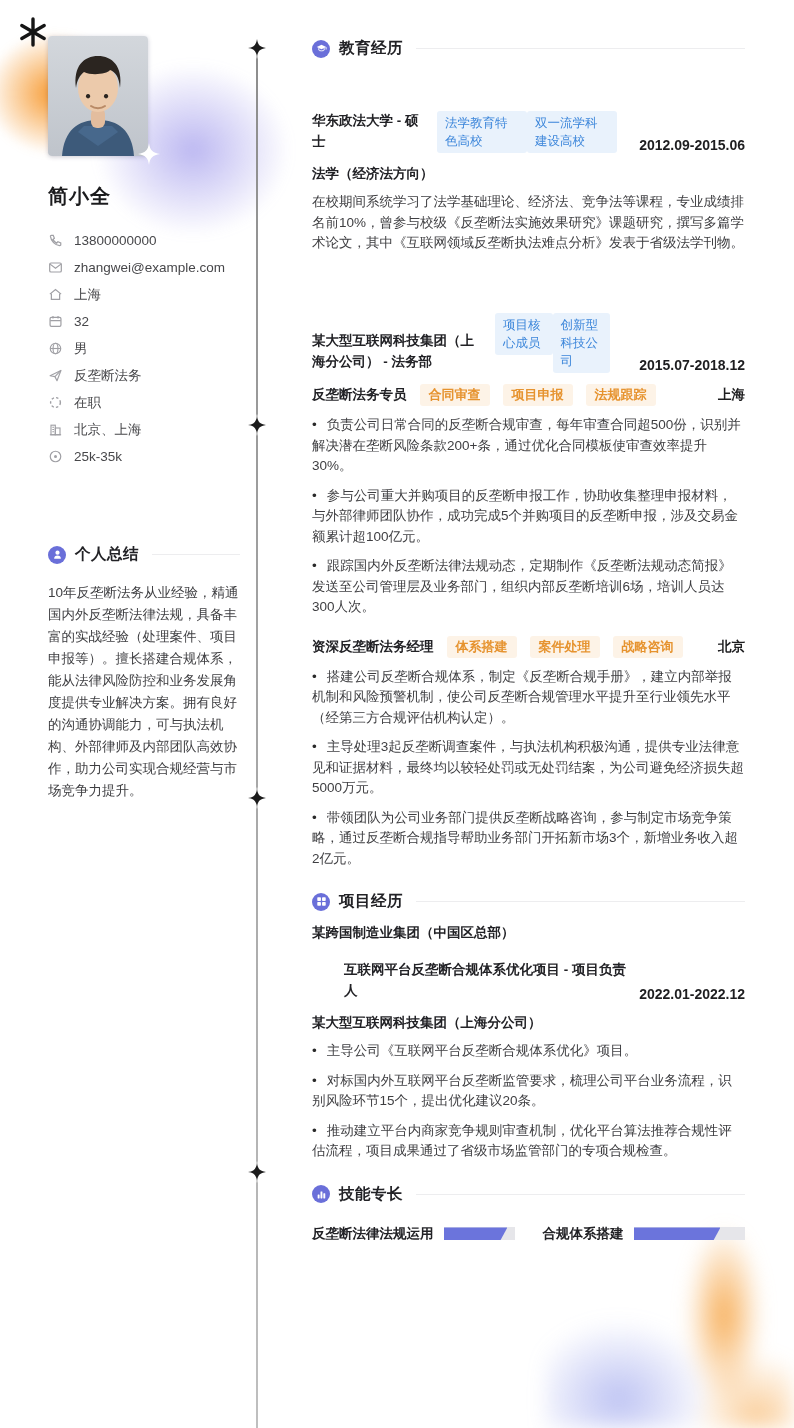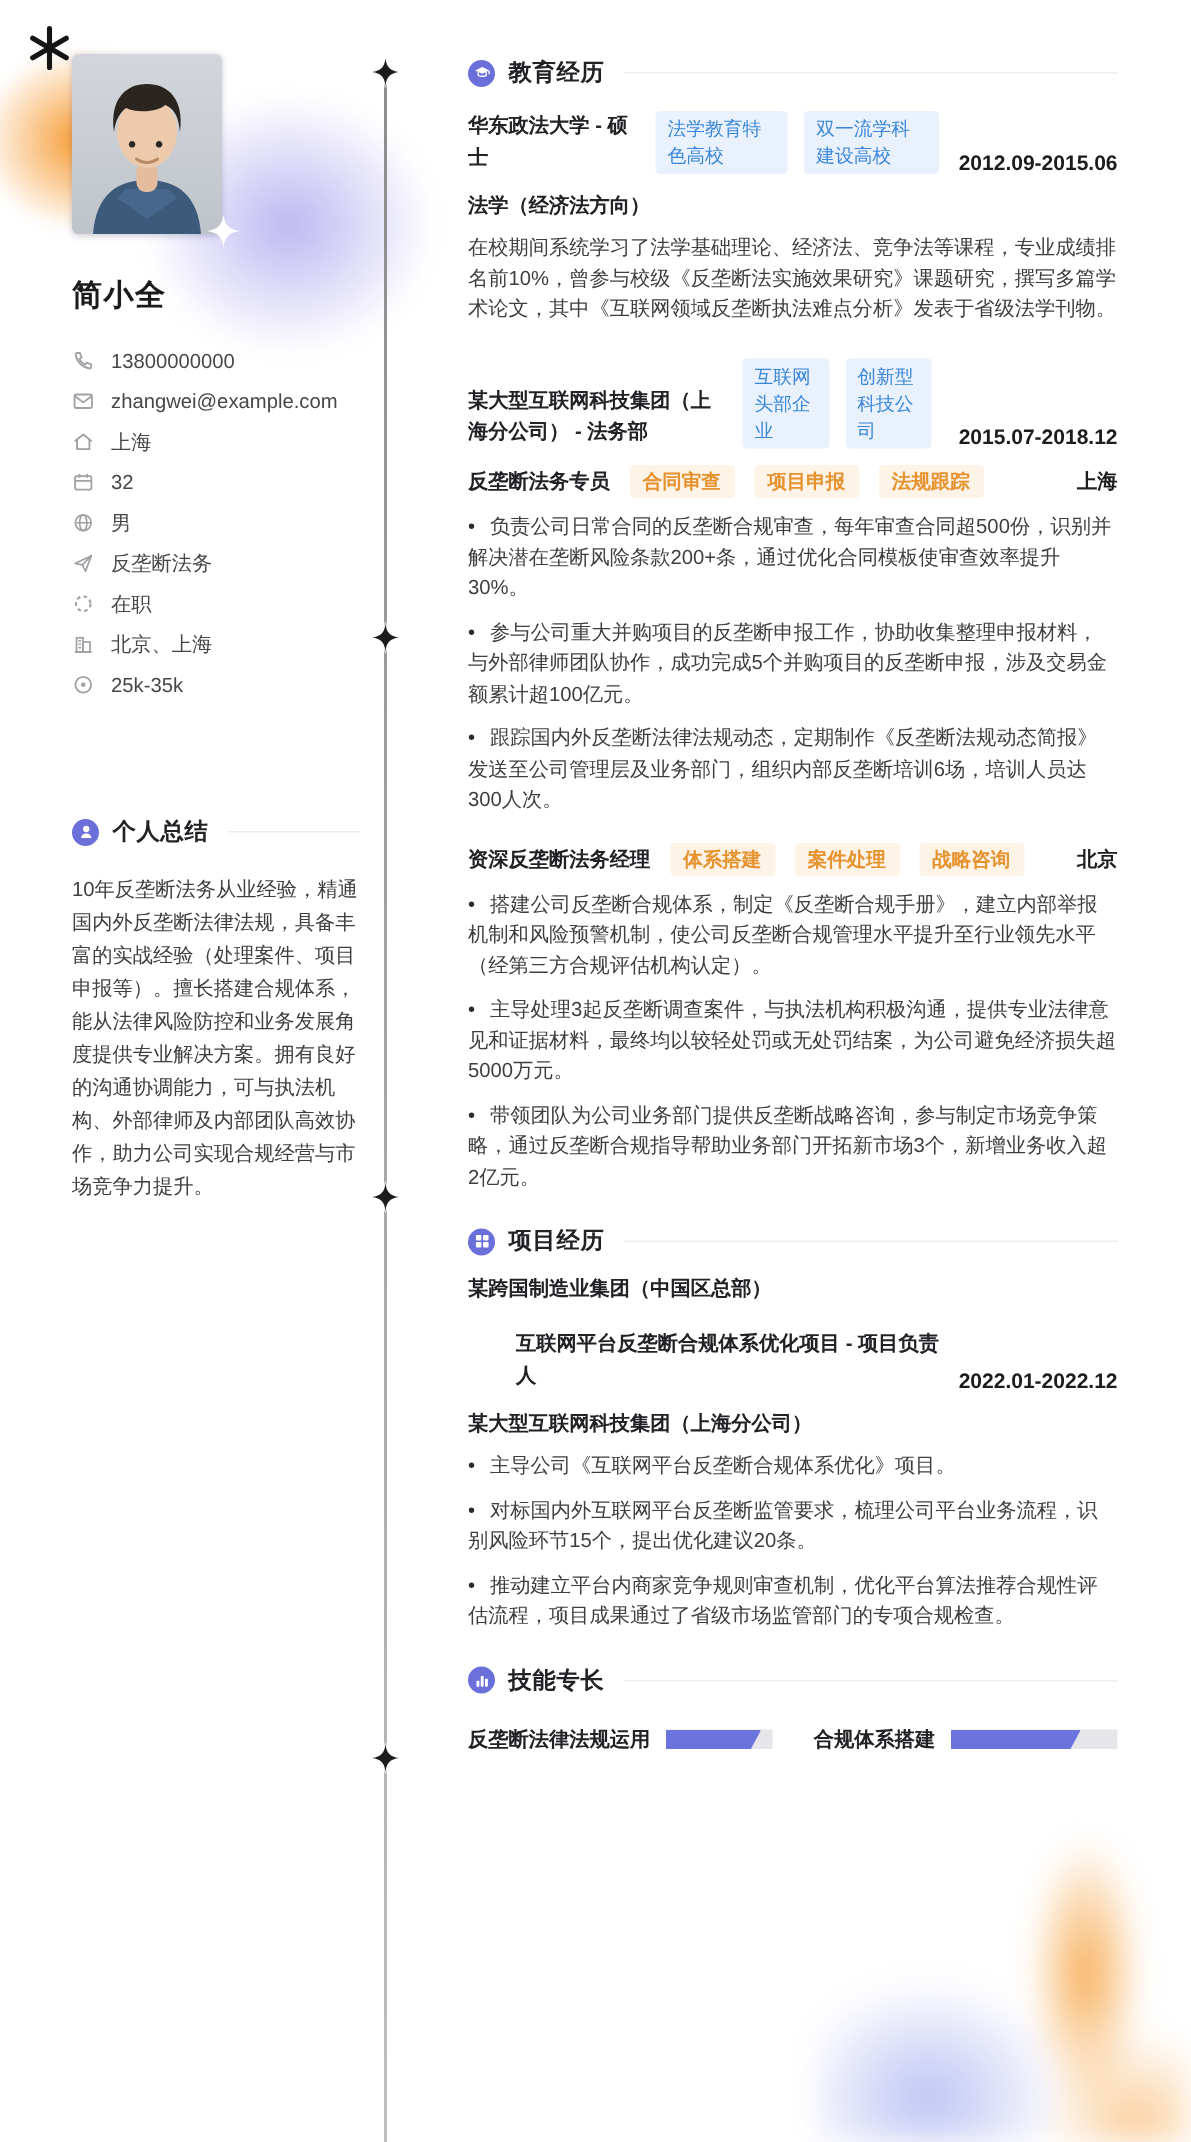--- a/index.html
+++ b/index.html
@@ -51,21 +51,21 @@
   .sec-title { font-size:15.5px; font-weight:bold; color:#222226; letter-spacing:.5px; }
   .sec-line { flex:1; height:1px; background:#ededef; margin-left:4px; }
   .summary-text { margin-top:17px; font-size:13.5px; line-height:1.63; color:#3e3e41; }
   
   .main { position:absolute; left:312px; top:38px; width:433px; z-index:3; }
   .sec { margin-bottom:22px; }
   .entry-head { display:flex; align-items:flex-end; gap:13px; margin-top:15px; }
   .entry-org { font-weight:bold; font-size:13.5px; line-height:1.55; color:#222226; }
   .edu-org { flex:0 0 112px; }
   .job-org { flex:0 0 170px; }
-  .tags { display:flex; gap:11px; align-items:flex-start; }
+  .tags { display:flex; gap:0; align-items:flex-start;margin-top:37px; }
   .tag-blue { background:#e9f2fc; color:#3c86da; font-size:12.5px; line-height:1.45;
     padding:3px 8px; border-radius:3px; max-width:7.2em; }
   .job .tag-blue { max-width:4.6em; }
   .entry-date { margin-left:auto; white-space:nowrap; font-weight:bold; font-size:14px;
     color:#1d1d1f; padding-top:1px; }
   .role-row { display:flex; align-items:center; gap:13px; margin-top:11px; }
   .role { font-weight:bold; font-size:13.5px; color:#222226; white-space:nowrap; }
   .tag-orange { background:#fdf3e7; color:#e6932f; font-size:13px; font-weight:bold;
     padding:2px 9px; border-radius:3px; white-space:nowrap; }
   .loc { margin-left:auto; font-weight:bold; font-size:13.5px; color:#1d1d1f; }
@@ -265,21 +265,21 @@
     <div class="subhead">法学（经济法方向）</div>
     <p class="plain">在校期间系统学习了法学基础理论、经济法、竞争法等课程，专业成绩排名前10%，曾参与校级《反垄断法实施效果研究》课题研究，撰写多篇学术论文，其中《互联网领域反垄断执法难点分析》发表于省级法学刊物。</p>
   </section>
 
   <section class="sec">
 
     <div class="job">
       <div class="entry-head">
         <div class="entry-org job-org">某大型互联网科技集团（上海分公司） - 法务部</div>
         <div class="tags">
-          <span class="tag-blue">互联网头部企业</span>
+          <span class="tag-blue">项目核心成员</span>
           <span class="tag-blue">创新型科技公司</span>
         </div>
         <div class="entry-date">2015.07-2018.12</div>
       </div>
       <div class="role-row">
         <span class="role">反垄断法务专员</span>
         <span class="tag-orange">合同审查</span>
         <span class="tag-orange">项目申报</span>
         <span class="tag-orange">法规跟踪</span>
         <span class="loc">上海</span>

